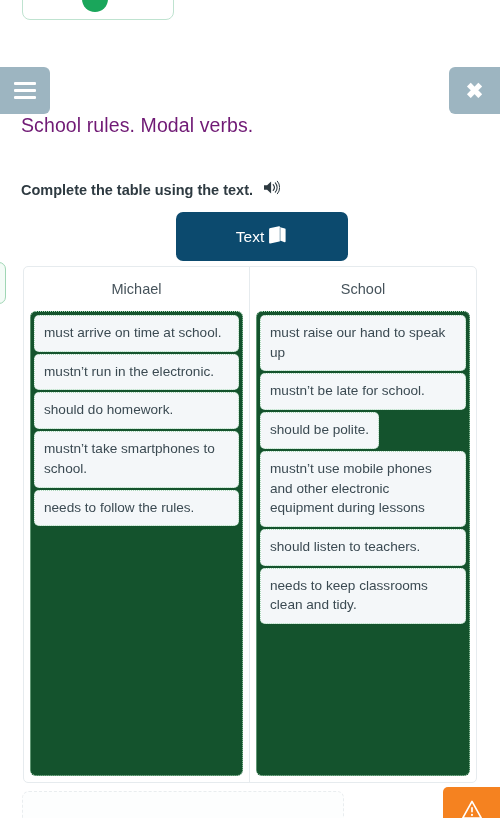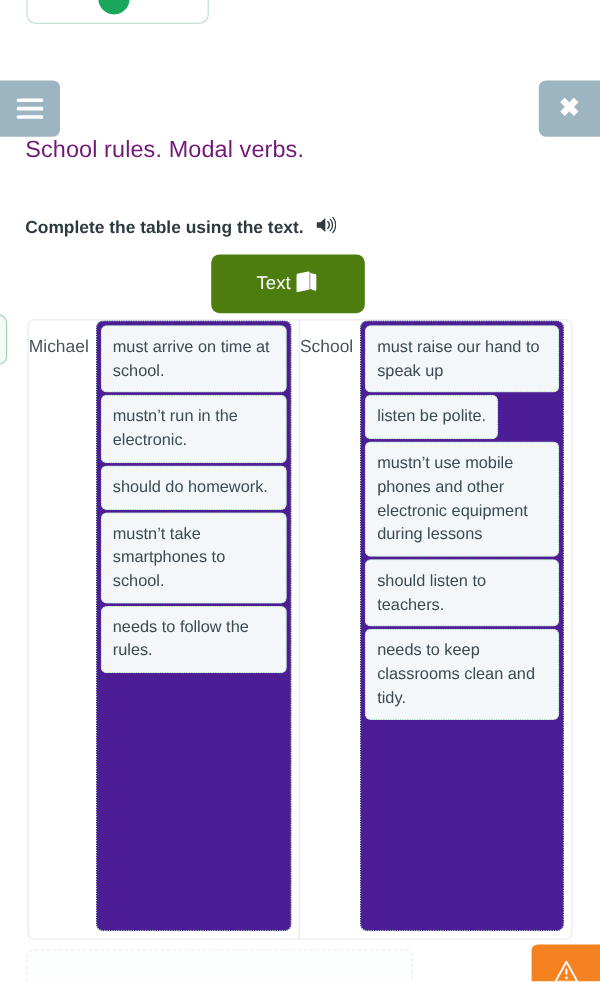--- a/index.html
+++ b/index.html
@@ -104,23 +104,23 @@
     font-weight: bold;
     color: #2e3a41;
   }
   .speaker-icon { display: block; }
 
   
   .text-btn {
     position: absolute;
     left: 176px;
     top: 212px;
-    width: 128px;
+    width: 172px;
     height: 49px;
-    background: #4d7c0f;
+    background: #0c4a6e;
     border: none;
     border-radius: 7px;
     cursor: pointer;
     display: flex;
     align-items: center;
     justify-content: center;
     gap: 2px;
   }
   .text-btn-label {
     color: #ffffff;
@@ -147,40 +147,40 @@
     width: 454px;
     height: 517px;
     background: #ffffff;
     border: 1px solid #e6ebee;
     border-radius: 5px;
     display: flex;
   }
   .table-col {
     width: 227px;
     display: flex;
-    flex-direction: row;
+    flex-direction: column;
     align-items: stretch;
   }
   .table-col.left { border-right: 1px solid #e6ebee; }
 
   .col-head {
     height: 44px;
     display: flex;
     align-items: center;
     justify-content: center;
     font-size: 14.5px;
     color: #46535b;
   }
 
   .dropzone {
     margin: 0 6px 6px 6px;
     flex: 1;
     border: 1px dotted #a9d9b8;
     border-radius: 6px;
-    background: #4c1d95;
+    background: #14532d;
     padding: 3px;
     display: flex;
     flex-direction: column;
     align-items: flex-start;
   }
 
   .chip {
     border: 1px dotted #a9d9b8;
     border-radius: 5px;
     background: #f4f7f9;
@@ -279,21 +279,22 @@
         <div class="chip">should do homework.</div>
         <div class="chip">mustn’t take smartphones to school.</div>
         <div class="chip">needs to follow the rules.</div>
       </div>
     </div>
 
     <div class="table-col right">
       <div class="col-head">School</div>
       <div class="dropzone">
         <div class="chip">must raise our hand to speak up</div>
-        <div class="chip fit">listen be polite.</div>
+        <div class="chip">mustn’t be late for school.</div>
+        <div class="chip fit">should be polite.</div>
         <div class="chip">mustn’t use mobile phones and other electronic equipment during lessons</div>
         <div class="chip">should listen to teachers.</div>
         <div class="chip">needs to keep classrooms clean and tidy.</div>
       </div>
     </div>
 
   </div>
 
   <div class="bottom-drop"></div>
 

